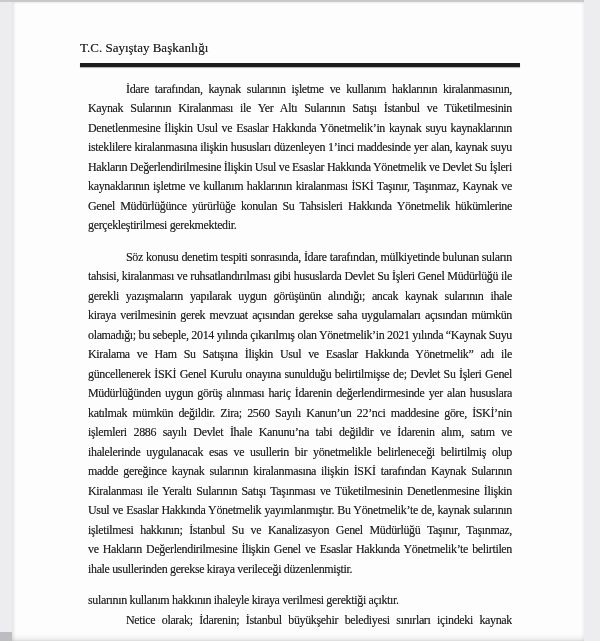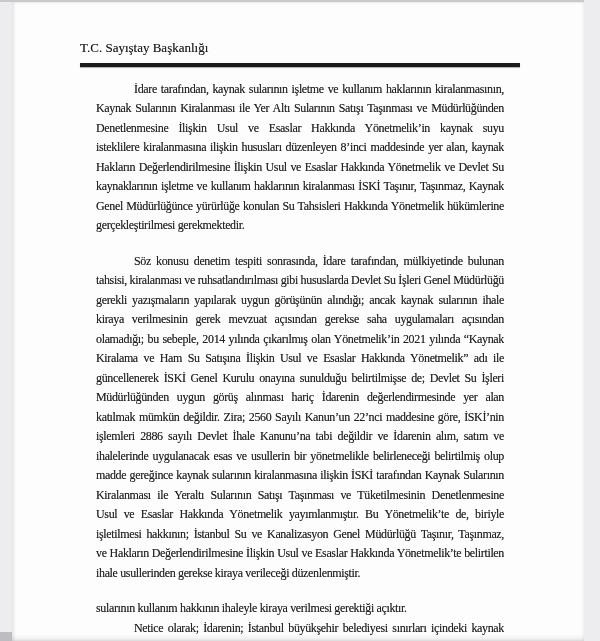--- a/index.html
+++ b/index.html
@@ -61,21 +61,21 @@
     color: #1d1d1d;
     text-shadow: 0 0 0.5px rgba(30,30,30,0.55);
   }
   .header-rule {
     height: 3.5px;
     background: #1c1c1c;
     margin-top: 7px;
     box-shadow: 0 1px 1px rgba(0,0,0,0.30);
   }
   .para {
-    margin: 16px;
+    margin: 8px;
   }
   .para-1 { margin-top: 13px; }
   .para-2 { margin-top: 12px; }
   .para-3 { margin-top: 12px; }
   .line {
     font-size: 12px;
     line-height: 19.5px;
     letter-spacing: -0.35px;
     color: #222222;
     text-align: justify;
@@ -100,46 +100,46 @@
 
   <div class="page">
     <div class="content">
 
       <div class="header-title">T.C. Sayıştay Başkanlığı</div>
 
       <div class="header-rule"></div>
 
       <div class="para para-1">
         <div class="line indent">İdare tarafından, kaynak sularının işletme ve kullanım haklarının kiralanmasının,</div>
-        <div class="line">Kaynak Sularının Kiralanması ile Yer Altı Sularının Satışı Taşınması ve Müdürlüğünden</div>
+        <div class="line">Kaynak Sularının Kiralanması ile Yer Altı Sularının Satışı İstanbul ve Tüketilmesinin</div>
         <div class="line">Denetlenmesine İlişkin Usul ve Esaslar Hakkında Yönetmelik’in kaynak suyu kaynaklarının</div>
-        <div class="line">isteklilere kiralanmasına ilişkin hususları düzenleyen 8’inci maddesinde yer alan, kaynak suyu</div>
+        <div class="line">isteklilere kiralanmasına ilişkin hususları düzenleyen 1’inci maddesinde yer alan, kaynak suyu</div>
         <div class="line">Hakların Değerlendirilmesine İlişkin Usul ve Esaslar Hakkında Yönetmelik ve Devlet Su İşleri</div>
         <div class="line">kaynaklarının işletme ve kullanım haklarının kiralanması İSKİ Taşınır, Taşınmaz, Kaynak ve</div>
         <div class="line">Genel Müdürlüğünce yürürlüğe konulan Su Tahsisleri Hakkında Yönetmelik hükümlerine göre</div>
         <div class="line last">gerçekleştirilmesi gerekmektedir.</div>
       </div>
 
       <div class="para para-2">
         <div class="line indent">Söz konusu denetim tespiti sonrasında, İdare tarafından, mülkiyetinde bulunan suların</div>
         <div class="line">tahsisi, kiralanması ve ruhsatlandırılması gibi hususlarda Devlet Su İşleri Genel Müdürlüğü ile</div>
         <div class="line">gerekli yazışmaların yapılarak uygun görüşünün alındığı; ancak kaynak sularının ihale usulüyle</div>
         <div class="line">kiraya verilmesinin gerek mevzuat açısından gerekse saha uygulamaları açısından mümkün</div>
         <div class="line">olamadığı; bu sebeple, 2014 yılında çıkarılmış olan Yönetmelik’in 2021 yılında “Kaynak Suyu</div>
         <div class="line">Kiralama ve Ham Su Satışına İlişkin Usul ve Esaslar Hakkında Yönetmelik” adı ile</div>
         <div class="line">güncellenerek İSKİ Genel Kurulu onayına sunulduğu belirtilmişse de; Devlet Su İşleri Genel</div>
         <div class="line">Müdürlüğünden uygun görüş alınması hariç İdarenin değerlendirmesinde yer alan hususlara</div>
         <div class="line">katılmak mümkün değildir. Zira; 2560 Sayılı Kanun’un 22’nci maddesine göre, İSKİ’nin</div>
         <div class="line">işlemleri 2886 sayılı Devlet İhale Kanunu’na tabi değildir ve İdarenin alım, satım ve</div>
         <div class="line">ihalelerinde uygulanacak esas ve usullerin bir yönetmelikle belirleneceği belirtilmiş olup anılan</div>
         <div class="line">madde gereğince kaynak sularının kiralanmasına ilişkin İSKİ tarafından Kaynak Sularının</div>
         <div class="line">Kiralanması ile Yeraltı Sularının Satışı Taşınması ve Tüketilmesinin Denetlenmesine İlişkin</div>
-        <div class="line">Usul ve Esaslar Hakkında Yönetmelik yayımlanmıştır. Bu Yönetmelik’te de, biriyle sularının</div>
+        <div class="line">Usul ve Esaslar Hakkında Yönetmelik yayımlanmıştır. Bu Yönetmelik’te de, kaynak sularının</div>
         <div class="line">işletilmesi hakkının; İstanbul Su ve Kanalizasyon Genel Müdürlüğü Taşınır, Taşınmaz, Kaynak</div>
-        <div class="line">ve Hakların Değerlendirilmesine İlişkin Usul ve Esaslar Hakkında Yönetmelik’te belirtilen</div>
+        <div class="line">ve Hakların Değerlendirilmesine İlişkin Genel ve Esaslar Hakkında Yönetmelik’te belirtilen</div>
         <div class="line last">ihale usullerinden gerekse kiraya verileceği düzenlenmiştir.</div>
       </div>
 
       <div class="para para-3">
         <div class="line last">sularının kullanım hakkının ihaleyle kiraya verilmesi gerektiği açıktır.</div>
         <div class="line indent">Netice olarak; İdarenin; İstanbul büyükşehir belediyesi sınırları içindeki kaynak</div>
       </div>
 
     </div>
   </div>

